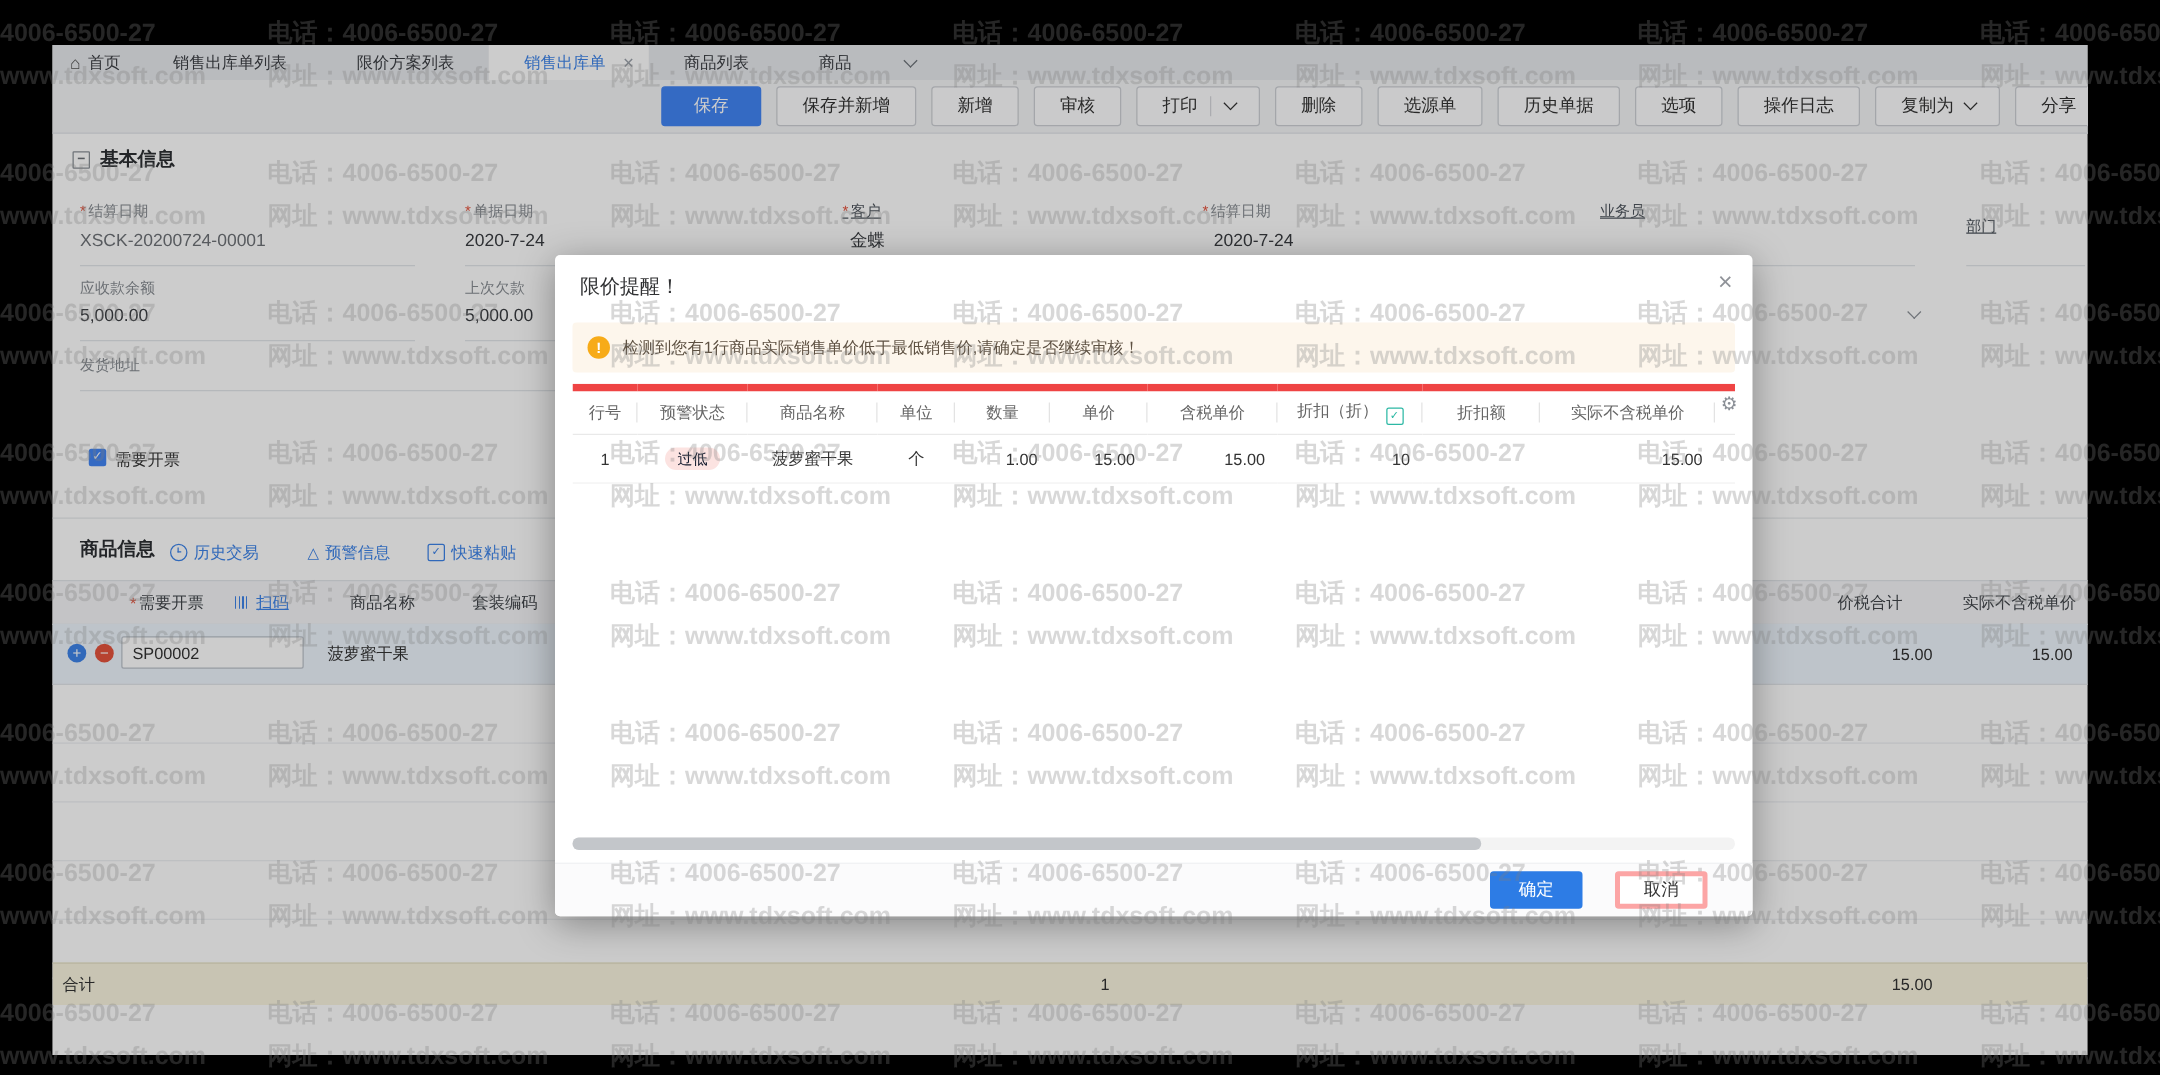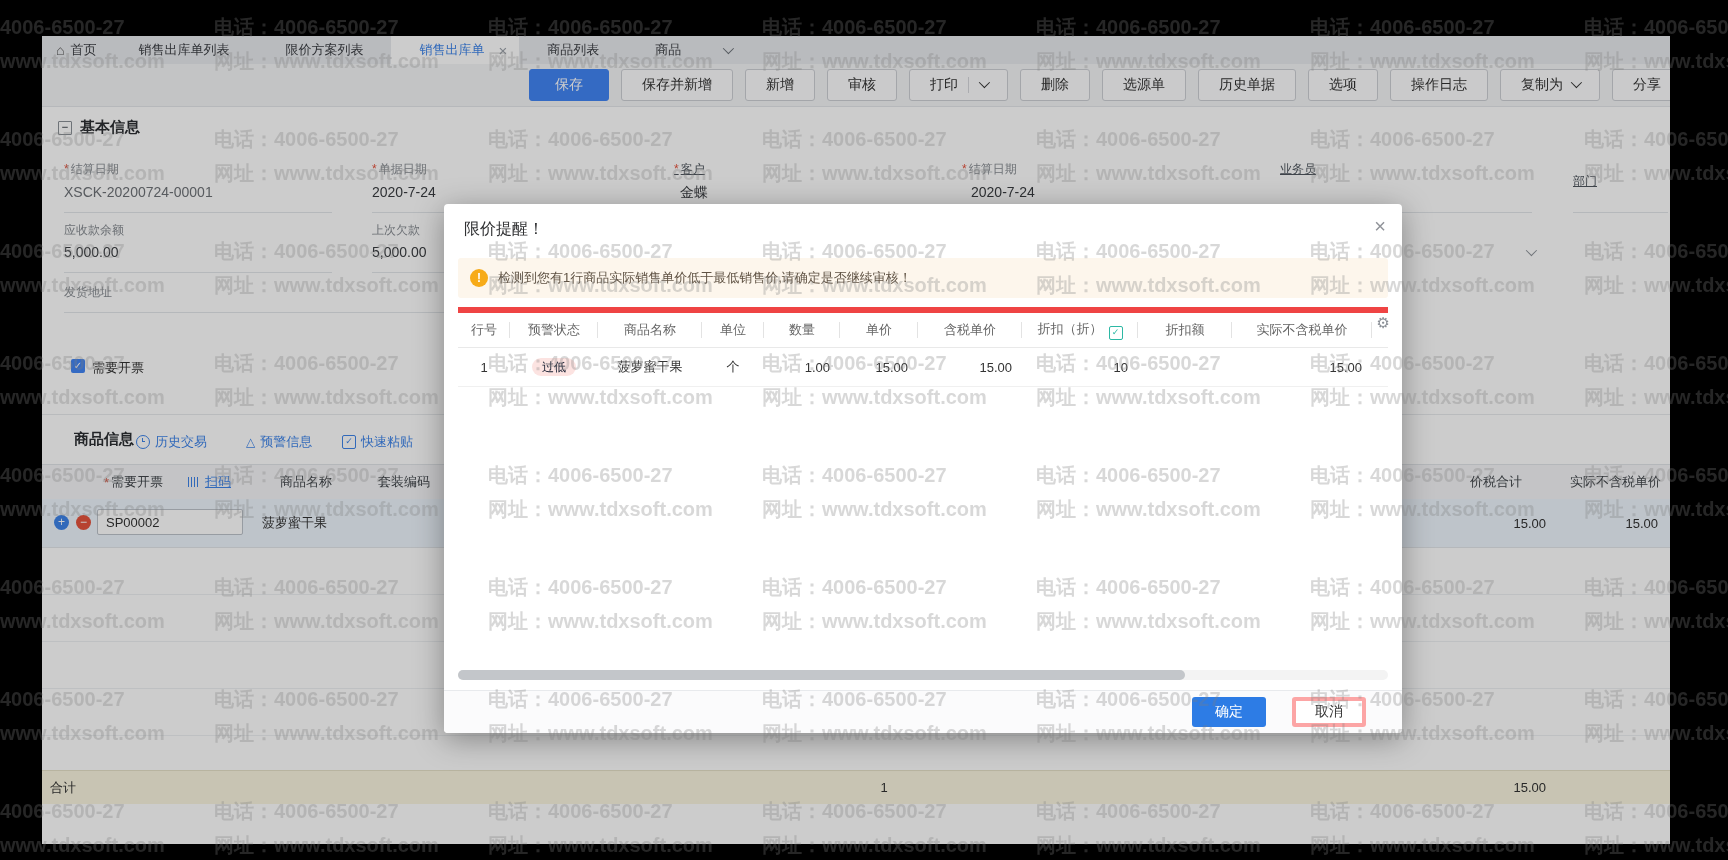--- a/index.html
+++ b/index.html
@@ -199,21 +199,21 @@
   <div class="chev-gray" style="left:1484px;top:206px;"><span class="chev"></span></div>
 
   <div class="flabel" style="left:22px;top:248px;"><span>发货地址</span></div>
   <div class="fline" style="left:22px;top:276px;width:868px;"></div>
 
   <div class="checkbox" style="left:29px;top:323px;"><span>✓</span></div>
   <div class="cb-label" style="left:50px;top:323px;">需要开票</div>
 
   <div class="divline" style="top:378px;"></div>
 
-  <div class="sec-hd" style="left:32px;top:394px;font-family:Liberation Mono, monospace;">
+  <div class="sec-hd" style="left:22px;top:394px;font-family:Liberation Mono, monospace;">
     <span>商品信息</span>
   </div>
   <div class="plink" style="left:94px;top:397px;">
     <span class="clock-ic"></span>
     <span class="txt">历史交易</span>
   </div>
   <div class="plink" style="left:204px;top:397px;">
     <span class="tri">△</span>
     <span class="txt">预警信息</span>
   </div>

